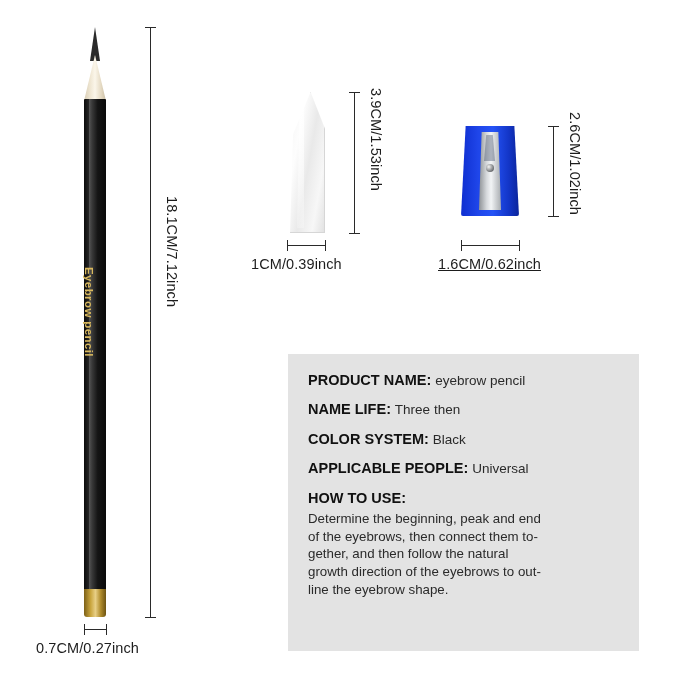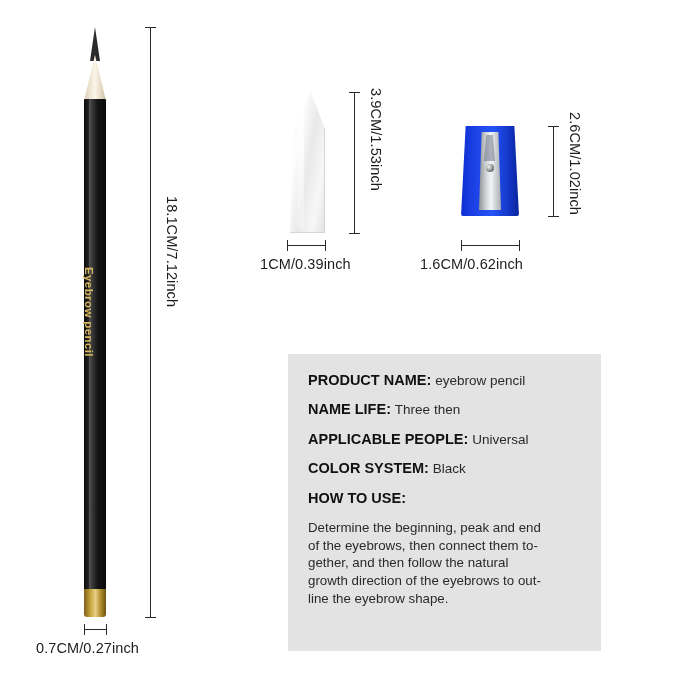--- a/index.html
+++ b/index.html
@@ -172,21 +172,21 @@
     background: #2a3a56;
     opacity: .35;
     clip-path: polygon(20% 0%, 80% 0%, 100% 100%, 0% 100%);
   }
 
   
   #info {
     position: absolute;
     left: 288px;
     top: 354px;
-    width: 313px;
+    width: 351px;
     height: 297px;
     background: #e3e3e3;
     padding: 18px 20px 0 20px;
   }
   #info .row {
     margin-bottom: 12px;
     font-size: 14px;
     color: #222;
     line-height: 1.2;
   }
@@ -197,21 +197,21 @@
   }
   #info .val {
     font-size: 13.5px;
     color: #2a2a2a;
   }
   #info .howto-key {
     font-weight: bold;
     font-size: 14.5px;
     color: #111;
     display: block;
-    margin-bottom: 12px;
+    margin-bottom: 3px;
   }
   #info .howto-text {
     font-size: 13.3px;
     color: #2a2a2a;
     line-height: 1.33;
     white-space: pre-line;
   }
 </style>
 </head>
 <body>
@@ -242,55 +242,55 @@
   </div>
 
   <div class="vline" style="left:354px; top:92px; height:141px;"></div>
   <div class="tick-h" style="left:349px; top:92px;"></div>
   <div class="tick-h" style="left:349px; top:233px;"></div>
   <div class="dim-label rot" style="left:384px; top:88px;">3.9CM/1.53inch</div>
 
   <div class="hline" style="left:287px; top:245px; width:38px;"></div>
   <div class="tick-v" style="left:287px; top:240px;"></div>
   <div class="tick-v" style="left:325px; top:240px;"></div>
-  <div class="dim-label" style="left:260px; top:256px;">1CM/0.39inch</div>
+  <div class="dim-label" style="left:251px; top:256px;">1CM/0.39inch</div>
 
   <div id="sharpener">
     <div class="shell"></div>
     <div class="blade"></div>
     <div class="hole"></div>
     <div class="screw"></div>
   </div>
 
   <div class="vline" style="left:553px; top:126px; height:90px;"></div>
   <div class="tick-h" style="left:548px; top:126px;"></div>
   <div class="tick-h" style="left:548px; top:216px;"></div>
   <div class="dim-label rot" style="left:583px; top:112px;">2.6CM/1.02inch</div>
 
   <div class="hline" style="left:461px; top:245px; width:58px;"></div>
   <div class="tick-v" style="left:461px; top:240px;"></div>
   <div class="tick-v" style="left:519px; top:240px;"></div>
-  <div class="dim-label" style="left:420px; top:256px;">1.6CM/0.62inch</div>
+  <div class="dim-label" style="left:438px; top:256px;text-decoration:underline;">1.6CM/0.62inch</div>
 
   <div id="info">
     <div class="row">
       <span class="key">PRODUCT NAME:</span>
       <span class="val">eyebrow pencil</span>
     </div>
     <div class="row">
       <span class="key">NAME LIFE:</span>
       <span class="val">Three then</span>
     </div>
     <div class="row">
+      <span class="key">COLOR SYSTEM:</span>
+      <span class="val">Black</span>
+    </div>
+    <div class="row">
       <span class="key">APPLICABLE PEOPLE:</span>
       <span class="val">Universal</span>
-    </div>
-    <div class="row">
-      <span class="key">COLOR SYSTEM:</span>
-      <span class="val">Black</span>
     </div>
     <div class="row">
       <span class="howto-key">HOW TO USE:</span>
       <span class="howto-text">Determine the beginning, peak and end
 of the eyebrows, then connect them to-
 gether, and then follow the natural
 growth direction of the eyebrows to out-
 line the eyebrow shape.</span>
     </div>
   </div>

